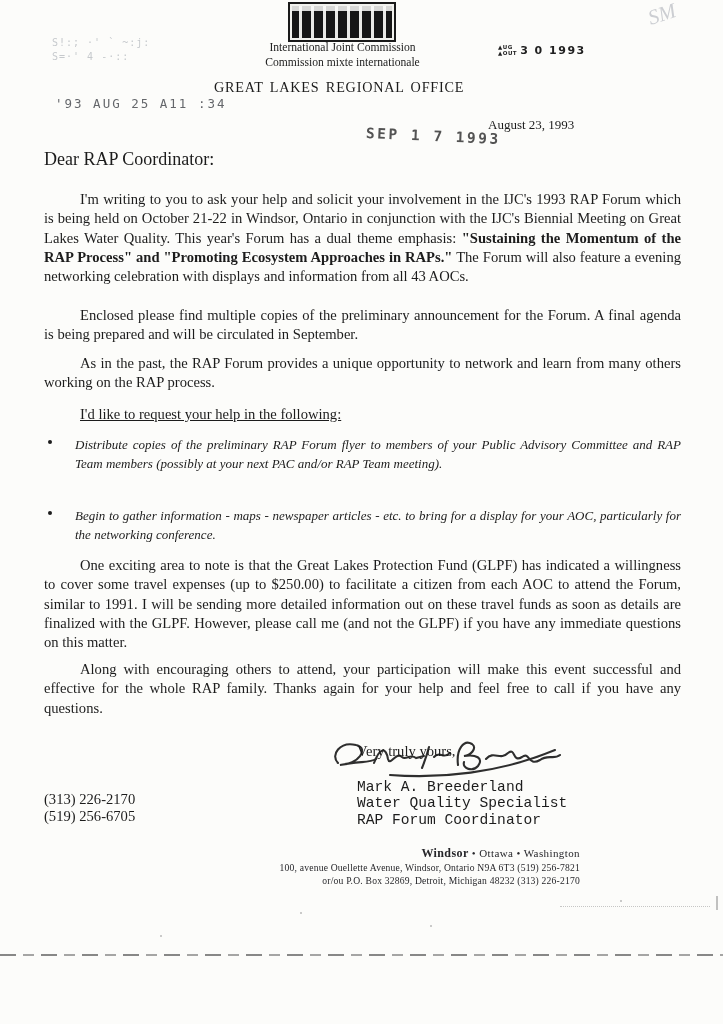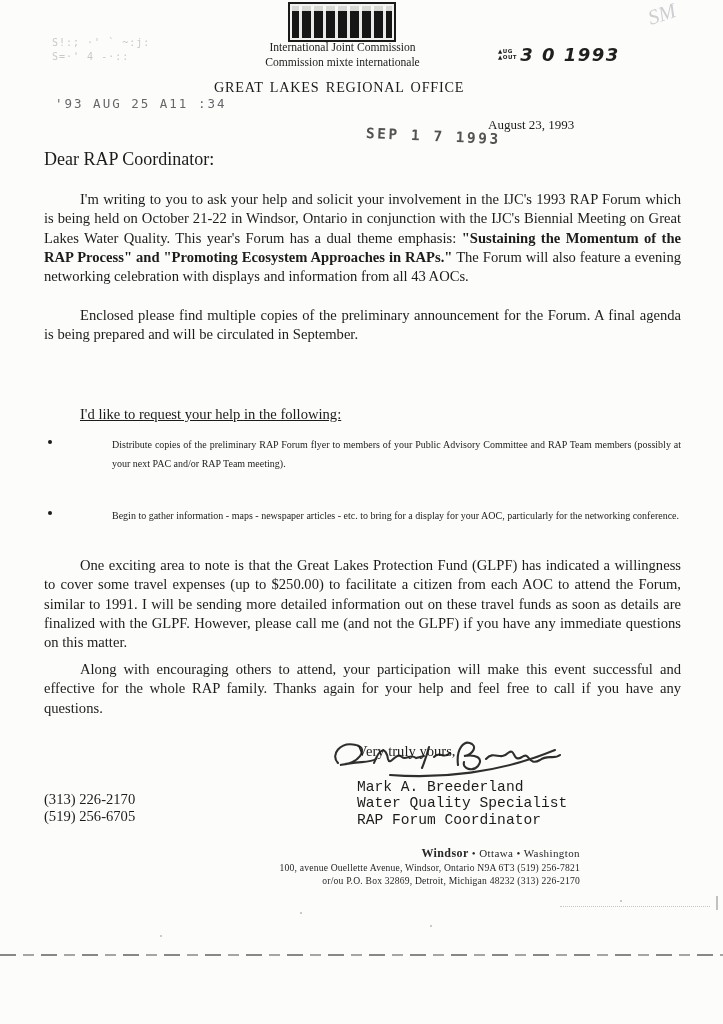--- a/index.html
+++ b/index.html
@@ -13,35 +13,35 @@
     box-shadow:inset 0 0 0 2px #f2f2ee;}
   .org{position:absolute;left:200px;width:285px;text-align:center;font-size:11.6px;color:#222;}
   .org.en{top:41px;}
   .org.fr{top:56px;}
   .office{position:absolute;left:214px;top:79px;font-size:14.2px;letter-spacing:.8px;word-spacing:2px;color:#1b1b1b;}
 
   
   .faint-stamp{position:absolute;left:52px;top:36px;width:150px;color:#9aa0a8;opacity:.55;filter:blur(.7px);font-family:"DejaVu Sans Mono",monospace;font-size:10px;line-height:14px;letter-spacing:1px;}
   .inout-stamp{position:absolute;left:498px;top:44px;display:flex;align-items:center;color:#1f1f1f;}
   .inout-col{font-family:"DejaVu Sans",sans-serif;font-size:5.5px;line-height:5.8px;font-weight:bold;letter-spacing:.5px;margin-right:3px;}
-  .inout-date{font-family:"DejaVu Sans",sans-serif;font-size:18px;font-weight:bold;letter-spacing:1.5px;font-style:italic;}
+  .inout-date{font-family:"DejaVu Sans",sans-serif;font-size:11px;font-weight:bold;letter-spacing:1.5px;}
   .received-stamp{position:absolute;left:55px;top:96px;font-family:"DejaVu Sans Mono",monospace;font-size:12.5px;letter-spacing:2px;color:#4a4d52;opacity:.85;}
   .sep-stamp{position:absolute;left:366px;top:128px;font-family:"DejaVu Sans Mono",monospace;font-size:14.5px;font-weight:bold;letter-spacing:2.5px;color:#3c3c3c;opacity:.88;transform:rotate(2.5deg);}
   .pencil-note{position:absolute;left:648px;top:2px;font-size:21px;font-style:italic;color:#bcbfc5;opacity:.75;transform:rotate(-18deg);font-family:"Liberation Serif",serif;}
 
   
   .date-line{position:absolute;left:488px;top:117px;font-size:13px;}
   .salutation{position:absolute;left:44px;top:149px;font-size:18px;}
   .para{position:absolute;left:44px;width:637px;font-size:14.6px;line-height:19.3px;text-align:justify;text-indent:36px;margin:0;}
   .p1{top:190px;} .p2{top:306px;} .p3{top:354px;} .p4{top:556px;} .p5{top:660px;}
   .request-heading{position:absolute;left:80px;top:406px;font-size:14.6px;text-decoration:underline;margin:0;}
   .bullet-row{position:absolute;left:44px;width:637px;margin:0;}
   .b1{top:435px;} .b2{top:506px;}
   .bullet-dot{position:absolute;left:4px;top:5px;width:4px;height:4px;border-radius:50%;background:#1c1c1c;}
-  .bullet-text{display:block;margin-left:68px;font-size:10px;line-height:19.3px;text-align:justify;}
+  .bullet-text{display:block;margin-left:31px;font-size:13px;line-height:19.3px;text-align:justify;font-style:italic;}
 
   .closing{position:absolute;left:357px;top:727px;font-size:14.6px;margin-top:16px;}
   .signature{position:absolute;left:330px;top:735px;}
   .sig-block{position:absolute;left:357px;top:779px;font-size:14.6px;line-height:16.4px;}
   .sig-block div{margin:0;font-family:Liberation Mono, monospace;}
   .phones{position:absolute;left:44px;top:791px;font-size:14.6px;line-height:17px;}
 
   
   .footer{position:absolute;left:100px;top:846px;width:480px;text-align:right;color:#26262a;}
   .footer .cities{font-size:11px;letter-spacing:.4px;}
@@ -78,20 +78,21 @@
   <div class="received-stamp">'93  AUG 25  A11 :34</div>
   <div class="sep-stamp">SEP 1 7 1993</div>
   <div class="pencil-note">SM</div>
 
   <div class="date-line">August 23, 1993</div>
   <div class="salutation">Dear RAP Coordinator:</div>
 
   <p class="para p1"><span>I'm writing to you to ask your help and solicit your involvement in the IJC's 1993 RAP Forum which is being held on October 21-22 in Windsor, Ontario in conjunction with the IJC's Biennial Meeting on Great Lakes Water Quality.  This year's Forum has a dual theme emphasis: </span><b>"Sustaining the Momentum of the RAP Process" and "Promoting Ecosystem Approaches in RAPs."</b><span>  The Forum will also feature a evening networking celebration with displays and information from all 43 AOCs.</span></p>
 
   <p class="para p2">Enclosed please find multiple copies of the preliminary announcement for the Forum.  A final agenda is being prepared and will be circulated in September.</p>
+  <p class="para p3">As in the past, the RAP Forum provides a unique opportunity to network and learn from many others working on the RAP process.</p>
 
   <p class="request-heading">I'd like to request your help in the following:</p>
 
   <div class="bullet-row b1">
     <span class="bullet-dot"></span>
     <span class="bullet-text">Distribute copies of the preliminary RAP Forum flyer to members of your Public Advisory Committee and RAP Team members (possibly at your next PAC and/or RAP Team meeting).</span>
   </div>
   <div class="bullet-row b2">
     <span class="bullet-dot"></span>
     <span class="bullet-text">Begin to gather information - maps - newspaper articles - etc. to bring for a display for your AOC, particularly for the networking conference.</span>

